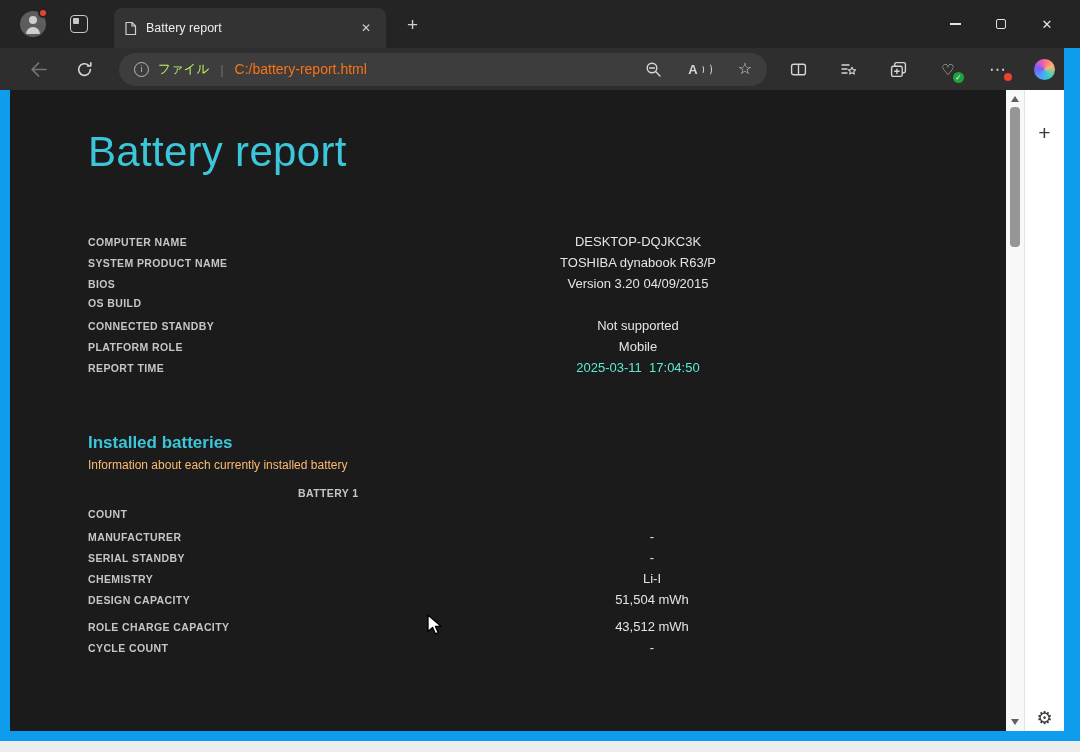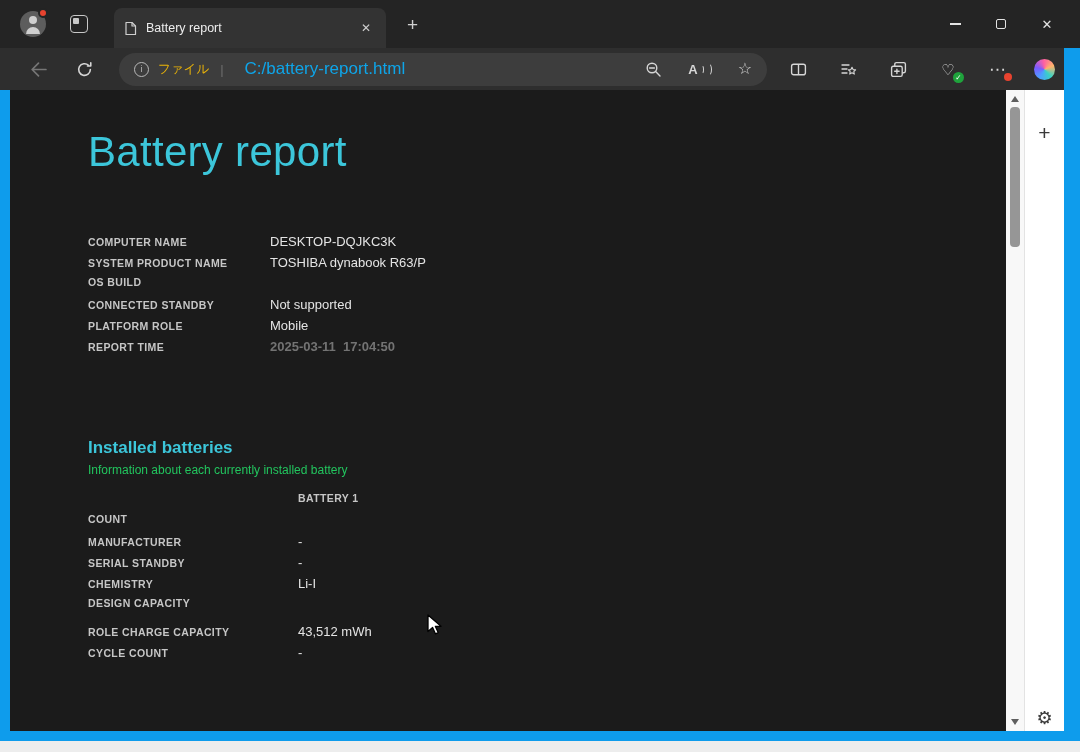--- a/index.html
+++ b/index.html
@@ -36,23 +36,23 @@
   .min-bar { width:11px; height:1.5px; background:#e3e3e3; display:block; }
   .max-box { width:10px; height:10px; border:1.3px solid #e3e3e3; border-radius:2px; display:block; }
 
   
   .toolbar { position:absolute; left:0; top:48px; width:1064px; height:42px; background:#2e2e2e; display:flex; align-items:center; }
   .tbtn { width:36px; height:34px; display:flex; align-items:center; justify-content:center; border-radius:6px; position:relative; color:#d6d6d6; flex:0 0 auto; }
   .tbtn.back { margin-left:21px; width:34px; }
   .tbtn.refresh { margin-left:12px; width:34px; }
   .omnibox { margin-left:18px; width:648px; height:33px; background:#3d3d3d; border-radius:17px; display:flex; align-items:center; padding:0 15px; flex:0 0 auto; }
   .info-ic { width:15px; height:15px; border:1.2px solid #b9b9b9; border-radius:50%; display:flex; align-items:center; justify-content:center; font-size:9px; font-style:normal; color:#b9b9b9; flex:0 0 auto; }
-  .scheme { margin-left:9px; font-size:12.5px; color:#eab308; white-space:nowrap; }
+  .scheme { margin-left:9px; font-size:12.5px; color:#bef264; white-space:nowrap; }
   .sep { margin:0 11px; color:#6e6e6e; font-size:13px; }
-  .url { flex:1; font-size:17px; color:#0ea5e9; white-space:nowrap; overflow:hidden;margin-left:10px; }
+  .url { flex:1; font-size:14px; color:#f97316; white-space:nowrap; overflow:hidden; }
   .obtn { margin-left:26px; display:flex; align-items:center; color:#d6d6d6; }
   .obtn.star { font-size:16px; line-height:16px; }
   .ra { display:flex; align-items:center; }
   .ra-a { font-size:13px; font-weight:bold; color:#d6d6d6; }
   .ra-wave { width:5px; height:9px; border:1.5px solid transparent; border-right-color:#d6d6d6; border-radius:50%; margin-left:1px; }
   .ra-wave.big { height:13px; width:7px; }
   .tbtn.after1 { margin-left:13px; }
   .tbtn.after  { margin-left:14px; }
   .tbtn.copilot { margin-left:10px; }
   .ess-heart { font-size:15px; line-height:15px; }
@@ -61,24 +61,24 @@
   .reddot { position:absolute; right:4px; bottom:5px; width:8px; height:8px; border-radius:50%; background:#e8432f; }
   .cp { width:21px; height:21px; border-radius:50%; background:conic-gradient(from 210deg, #4ba0ff, #7a5bff, #ff5fa2, #ffb36b, #39d3c3, #4ba0ff); display:block; }
 
   
   .page { position:absolute; left:10px; top:90px; width:996px; height:641px; background:#1b1b1b; padding:38px 0 0 78px; overflow:hidden; }
   .page h1 { font-size:42px; font-weight:300; color:#3cc6da; letter-spacing:0.3px; }
   .sys-table { margin-top:58px; }
   .info-row { display:grid; grid-template-columns:182px 1fr; align-items:baseline; height:21px; }
   .bat-table .info-row { grid-template-columns:210px 1fr; }
   .lbl, .col-h { font-size:10.5px; font-weight:bold; color:#c6c6c6; letter-spacing:0.4px; }
-  .val { font-size:13px; color:#e4e4e4; white-space:pre; }
-  .bold-row .val { font-weight:bold; color:#737373; }
-  .page h2 { margin-top:78px; font-size:17px; font-weight:700; color:#3cc6da; }
-  .subtitle { margin-top:5px; font-size:12px; color:#22c55e; }
+  .val { font-size:13px; color:#e4e4e4; white-space:pre;text-align:center; }
+  .bold-row .val { font-weight:normal; color:#5eead4; }
+  .page h2 { margin-top:52px; font-size:17px; font-weight:700; color:#3cc6da; }
+  .subtitle { margin-top:5px; font-size:12px; color:#fdba74; }
   .bat-table { margin-top:15px; }
   .gap-row { margin-top:6px; }
   .cursor { position:absolute; left:415px; top:524px; }
 
   
   .scrollbar { position:absolute; left:1006px; top:90px; width:18px; height:641px; background:#f8f8f8; }
   .sb-arrow { width:0; height:0; border-left:4px solid transparent; border-right:4px solid transparent; position:absolute; left:5px; }
   .sb-arrow.up { top:6px; border-bottom:6px solid #5f5f5f; }
   .sb-arrow.down { bottom:6px; border-top:6px solid #5f5f5f; }
   .sb-thumb { position:absolute; left:4px; top:17px; width:10px; height:140px; background:#969696; border-radius:4px; }
@@ -212,20 +212,24 @@
     <div class="sys-table">
       <div class="info-row">
         <span class="lbl">COMPUTER NAME</span>
         <span class="val">DESKTOP-DQJKC3K</span>
       </div>
       <div class="info-row">
         <span class="lbl">SYSTEM PRODUCT NAME</span>
         <span class="val">TOSHIBA dynabook R63/P</span>
       </div>
       <div class="info-row">
+        <span class="lbl">BIOS</span>
+        <span class="val">Version 3.20 04/09/2015</span>
+      </div>
+      <div class="info-row">
         <span class="lbl">OS BUILD</span>
       </div>
       <div class="info-row">
         <span class="lbl">CONNECTED STANDBY</span>
         <span class="val">Not supported</span>
       </div>
       <div class="info-row">
         <span class="lbl">PLATFORM ROLE</span>
         <span class="val">Mobile</span>
       </div>
@@ -253,20 +257,21 @@
       <div class="info-row">
         <span class="lbl">SERIAL STANDBY</span>
         <span class="val">-</span>
       </div>
       <div class="info-row">
         <span class="lbl">CHEMISTRY</span>
         <span class="val">Li-I</span>
       </div>
       <div class="info-row">
         <span class="lbl">DESIGN CAPACITY</span>
+        <span class="val">51,504 mWh</span>
       </div>
       <div class="info-row gap-row">
         <span class="lbl">ROLE CHARGE CAPACITY</span>
         <span class="val">43,512 mWh</span>
       </div>
       <div class="info-row">
         <span class="lbl">CYCLE COUNT</span>
         <span class="val">-</span>
       </div>
     </div>

